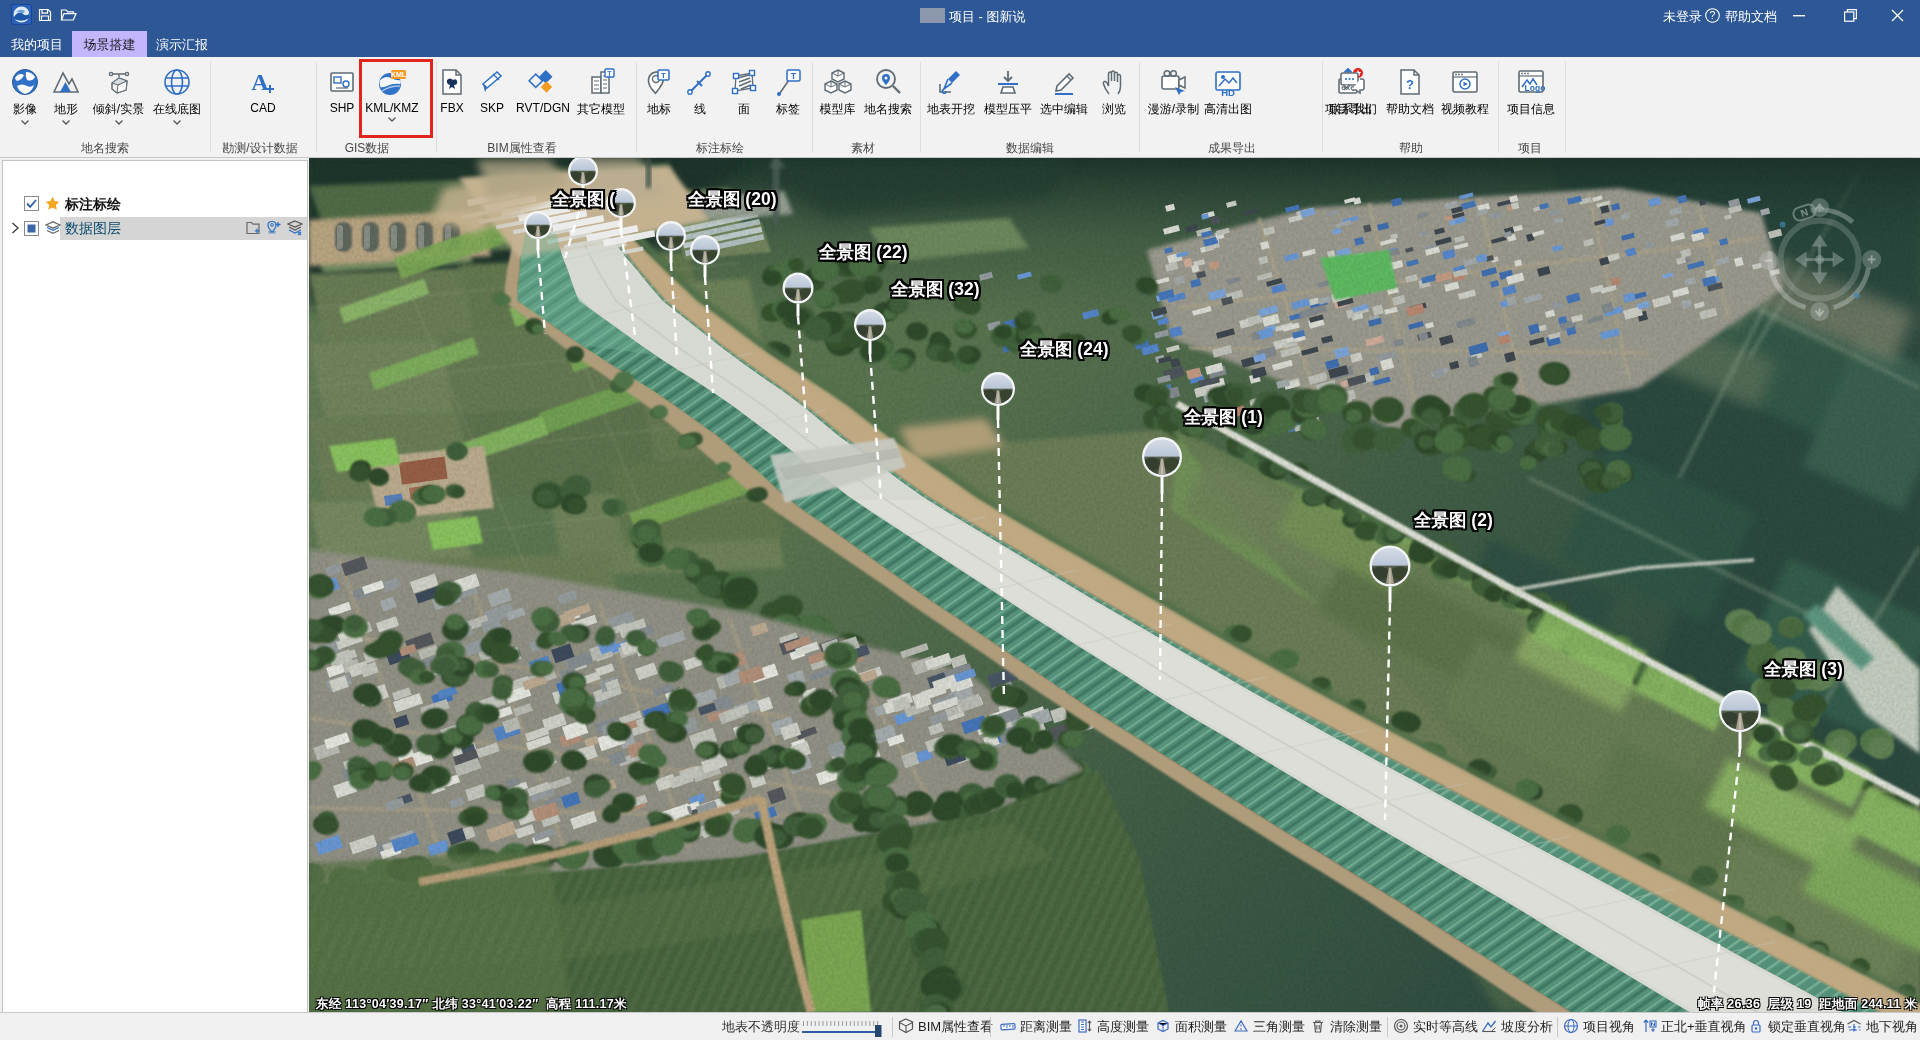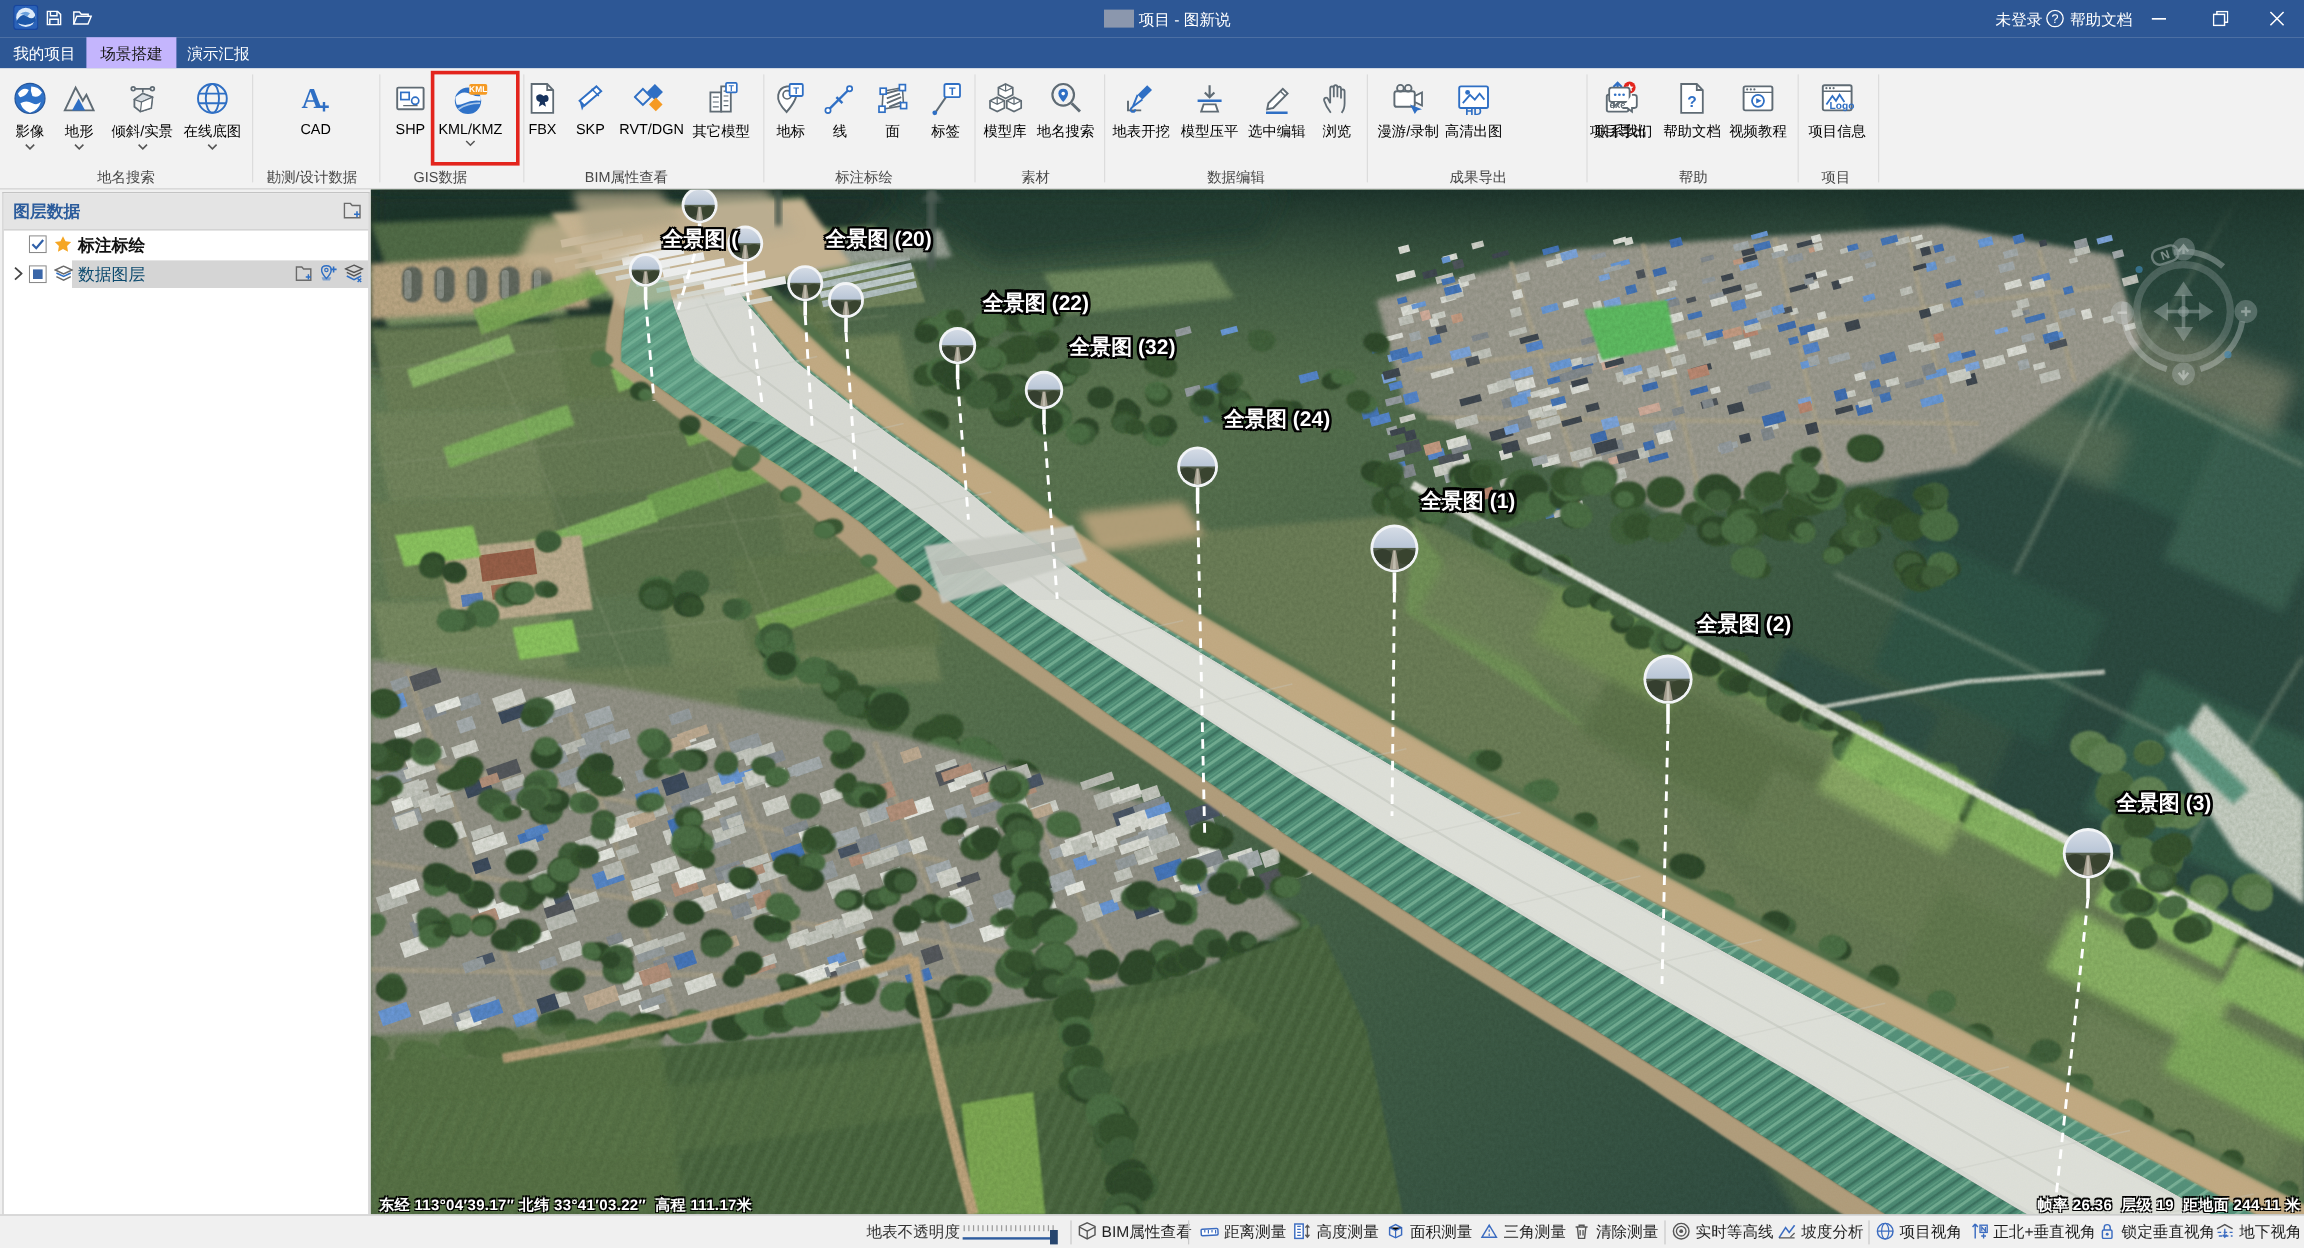--- a/index.html
+++ b/index.html
@@ -361,27 +361,20 @@
 <div class="glabel" style="left:720px">标注标绘</div>
 <div class="glabel" style="left:863px">素材</div>
 <div class="glabel" style="left:1030px">数据编辑</div>
 <div class="glabel" style="left:1232px">成果导出</div>
 <div class="glabel" style="left:1411px">帮助</div>
 <div class="glabel" style="left:1530px">项目</div>
 <div class="redbox"></div>
 </div>
 <div class="panel">
  <div class="panelin">
-  <div class="phead">
-    <span style="position:absolute;left:8px;top:7px;font-size:14px;font-weight:bold;color:#2c5c9c">图层数据</span>
-    <svg style="position:absolute;left:283px;top:7px" width="17" height="15" viewBox="0 0 17 15" fill="none">
-          <path d="M1 13.5 V1.5 H6 L7.5 3.2 H14 V13.5 Z" stroke="#6a6a6a" stroke-width="1.2"></path>
-          <path d="M11.5 8 V13 M9 10.5 H14" stroke="#2f6fc4" stroke-width="1.3"></path>
-        </svg>
-  </div>
   <div style="position:absolute;left:0;top:32px;width:304px;height:24px">
     <svg style="position:absolute;left:21px;top:3px" width="15" height="15" viewBox="0 0 15 15">
           <rect x="0.5" y="0.5" width="14" height="14" fill="#fff" stroke="#8a8a8a"></rect>
           <path d="M3 7.5 L6.2 10.8 L12 4" fill="none" stroke="#2e5fa8" stroke-width="1.8"></path>
         </svg>
     <svg style="position:absolute;left:42px;top:3px" width="15" height="15" viewBox="0 0 15 15">
           <path d="M7.5 0.8 L9.6 5 L14.3 5.7 L10.9 9 L11.7 13.7 L7.5 11.5 L3.3 13.7 L4.1 9 L0.7 5.7 L5.4 5 Z" fill="#f5a623"></path>
         </svg>
     <span style="position:absolute;left:62px;top:3px;font-size:14px;font-weight:bold;color:#111">标注标绘</span>
   </div>

